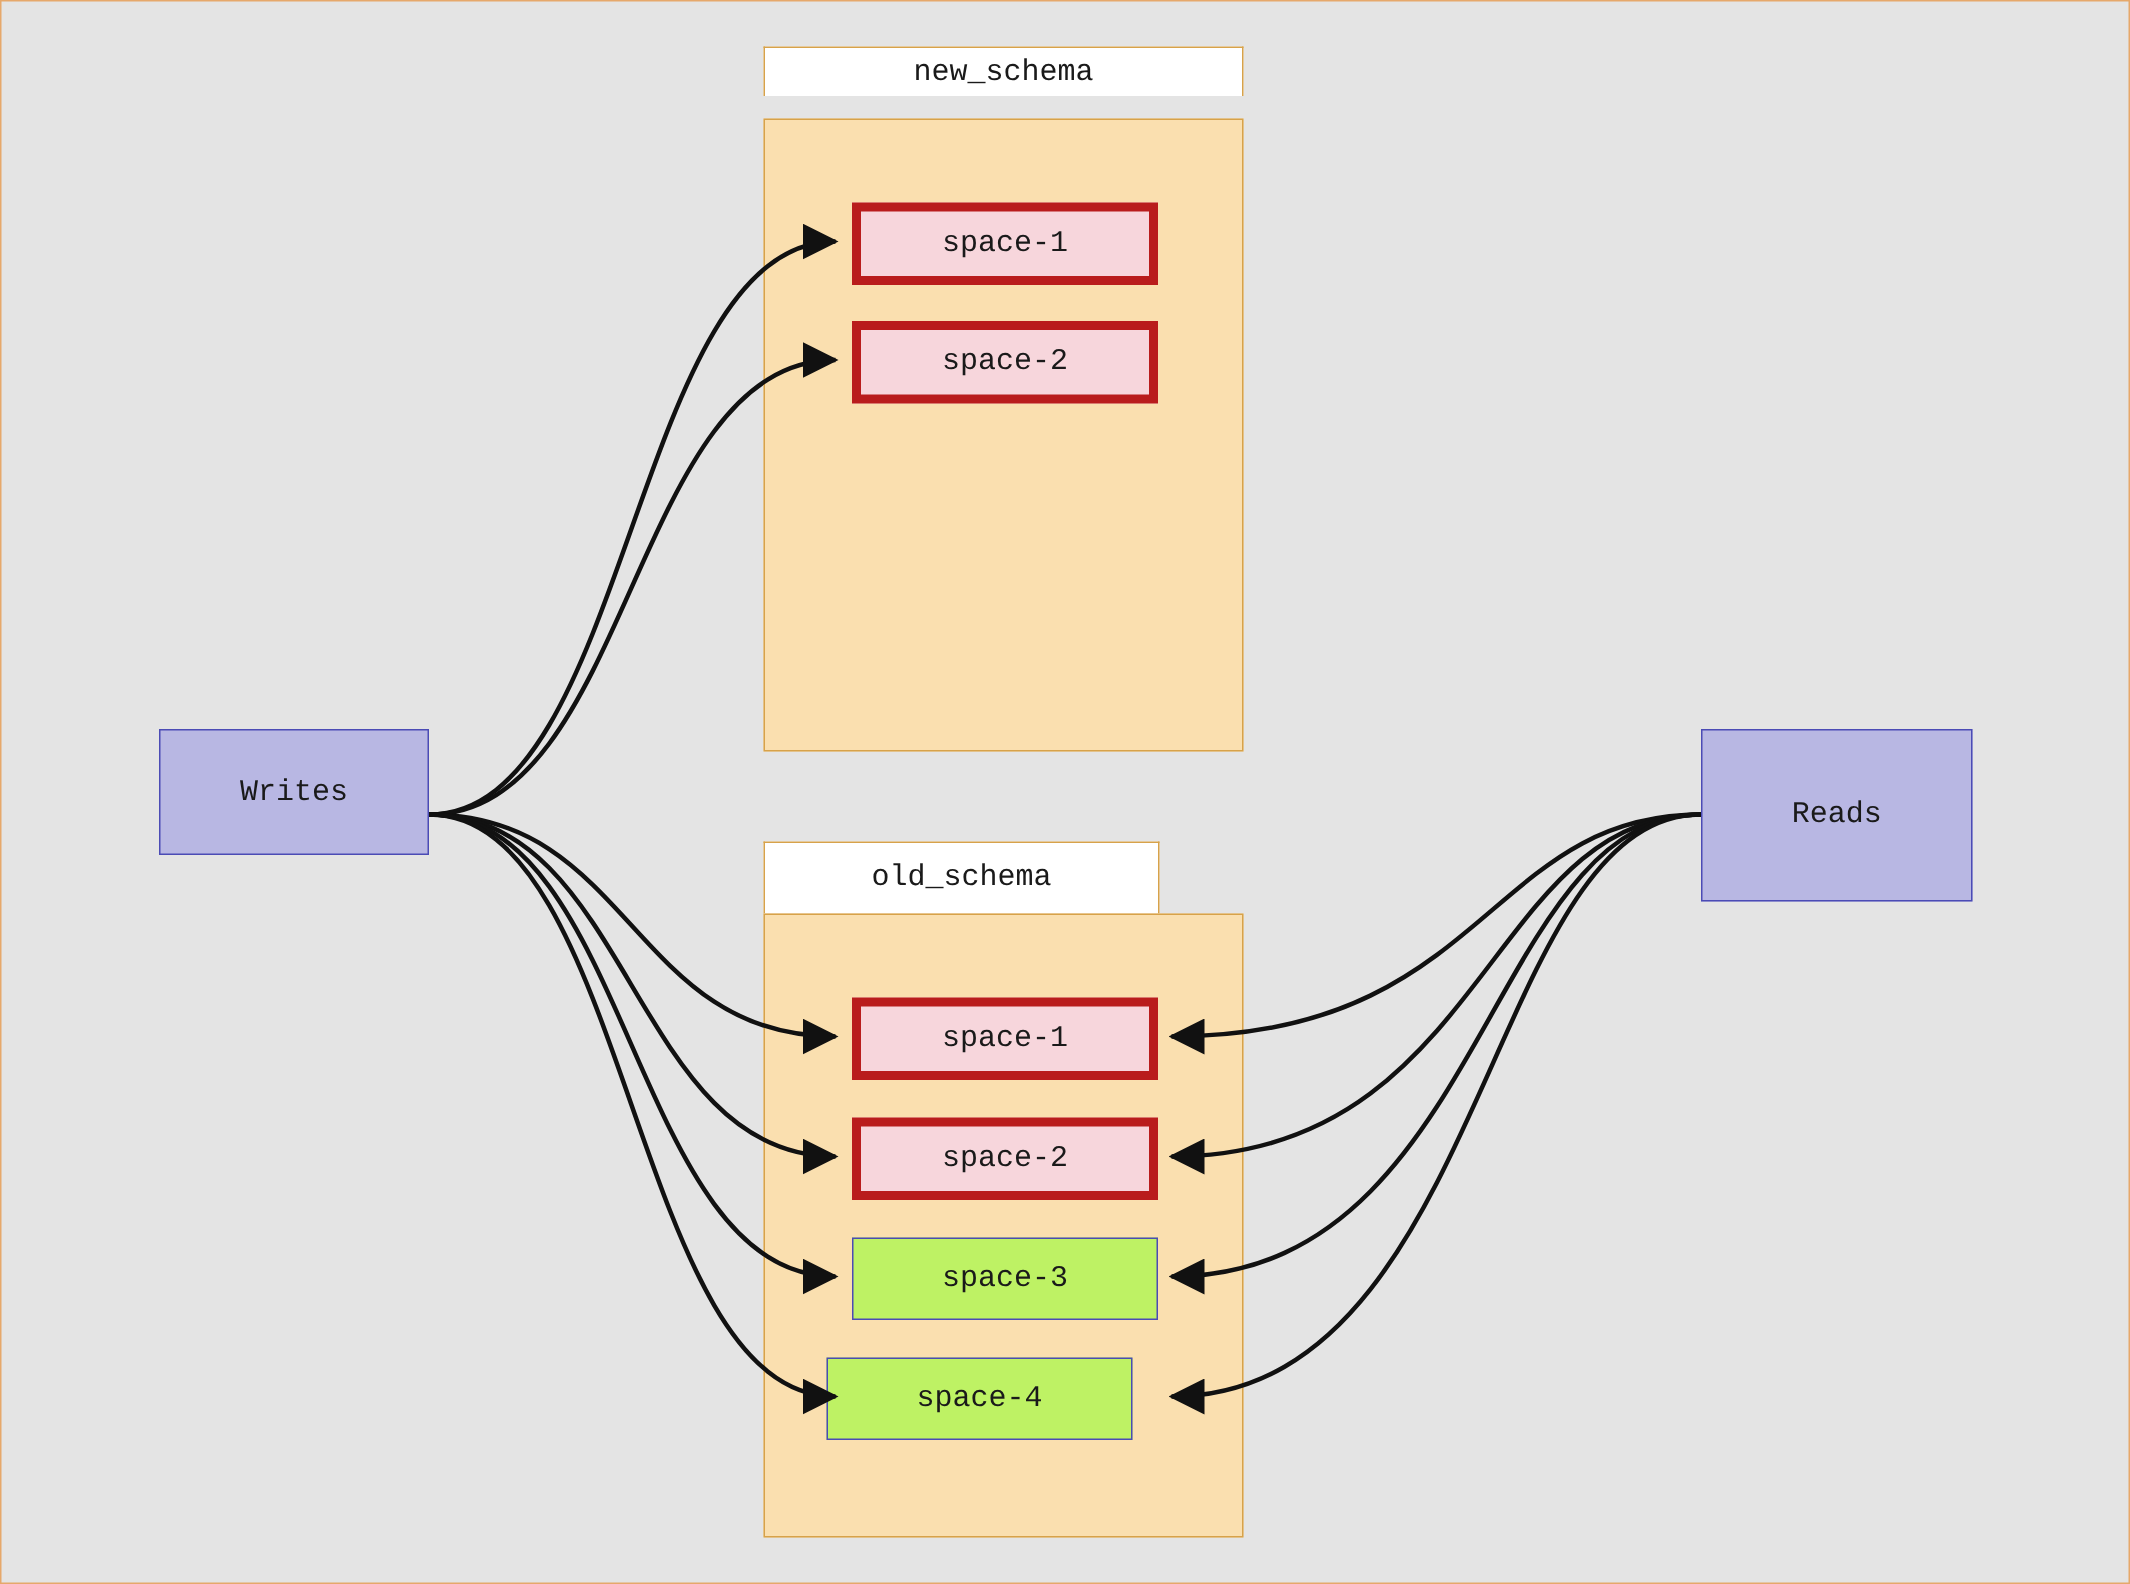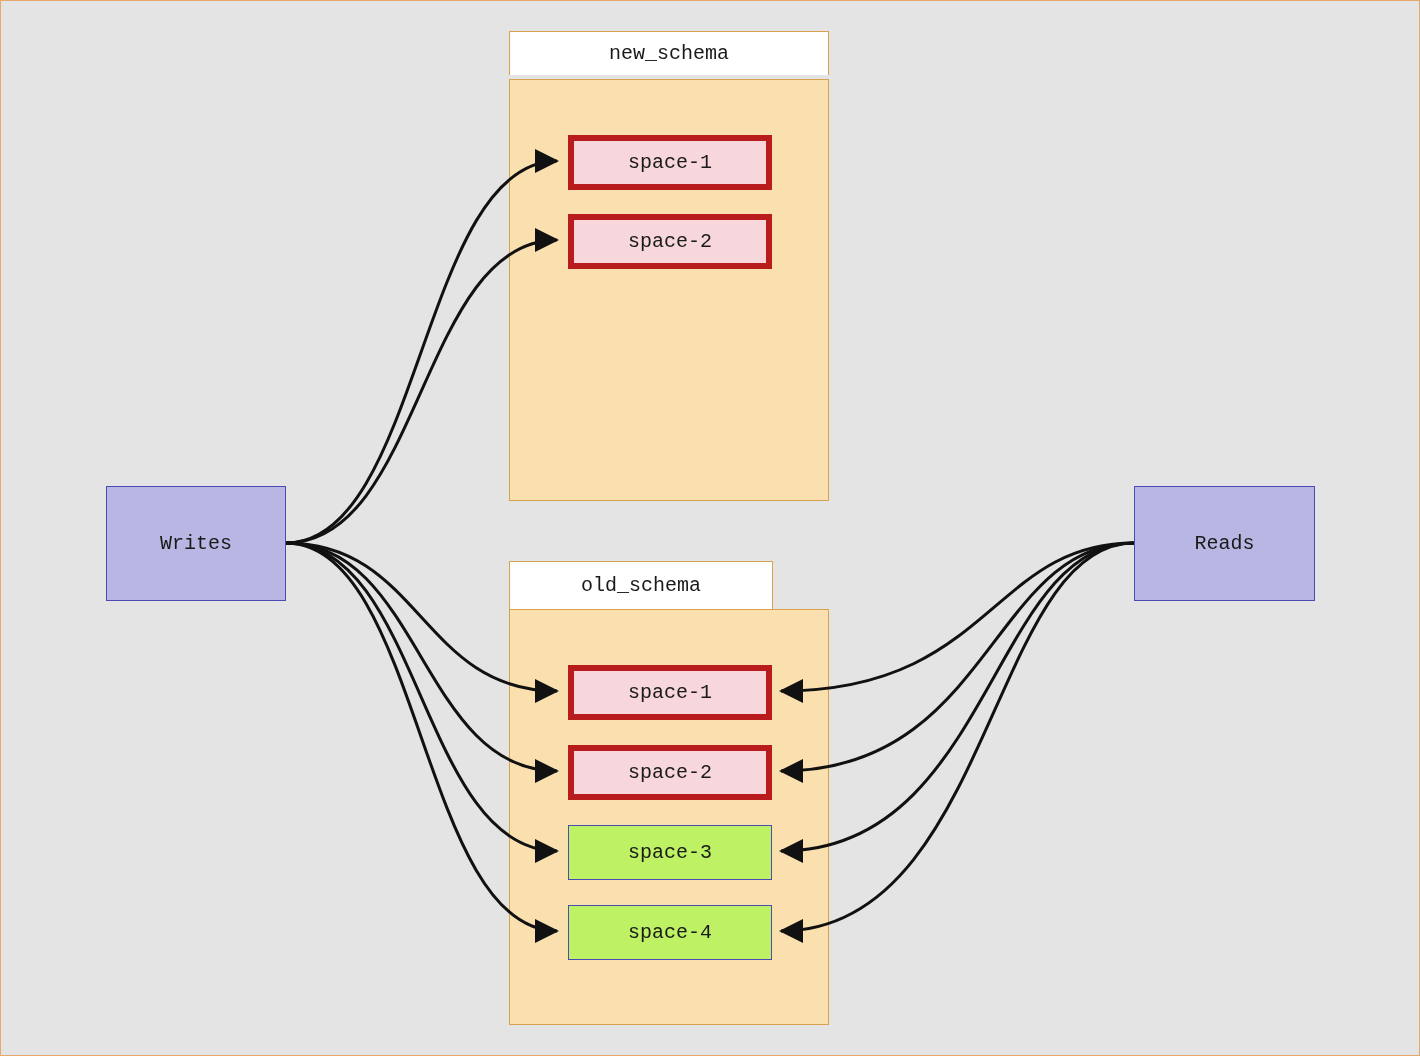--- a/index.html
+++ b/index.html
@@ -61,29 +61,29 @@
     width: 1420px;
     height: 1056px;
     pointer-events: none;
   }
 </style>
 </head>
 <body>
 
 <div class="frame">
 
-  <div class="node actor" style="left:105px; top:485px; width:180px; height:115px;">
+  <div class="node actor" style="left:105px; top:485px; width:180px; height:84px;">
     <span>Writes</span>
   </div>
 
   <div class="node actor" style="left:1133px; top:485px; width:181px; height:115px;">
     <span>Reads</span>
   </div>
 
-  <div class="schema-title" style="left:508px; top:30px; width:320px; height:44px;">
+  <div class="schema-title" style="left:508px; top:30px; width:320px; height:33px;">
     <span>new_schema</span>
   </div>
   <div class="schema-container" style="left:508px; top:78px; width:320px; height:422px;">
     <div class="node space-pink" style="left:58px; top:55px; width:204px; height:55px;">
       <span>space-1</span>
     </div>
     <div class="node space-pink" style="left:58px; top:134px; width:204px; height:55px;">
       <span>space-2</span>
     </div>
   </div>
@@ -94,21 +94,21 @@
   <div class="schema-container" style="left:508px; top:608px; width:320px; height:416px;">
     <div class="node space-pink" style="left:58px; top:55px; width:204px; height:55px;">
       <span>space-1</span>
     </div>
     <div class="node space-pink" style="left:58px; top:135px; width:204px; height:55px;">
       <span>space-2</span>
     </div>
     <div class="node space-blue" style="left:58px; top:215px; width:204px; height:55px;">
       <span>space-3</span>
     </div>
-    <div class="node space-blue" style="left:58px; top:295px; width:204px; height:55px;text-align:center;">
+    <div class="node space-blue" style="left:41px; top:295px; width:204px; height:55px;text-align:center;">
       <span>space-4</span>
     </div>
   </div>
 
   <svg class="edges" viewBox="0 0 1420 1056">
     <defs>
       <marker id="arrow" viewBox="0 0 12 12" refX="11" refY="6" markerWidth="8" markerHeight="8" orient="auto-start-reverse">
         <path d="M 0 0 L 12 6 L 0 12 z" fill="#111"></path>
       </marker>
     </defs>

